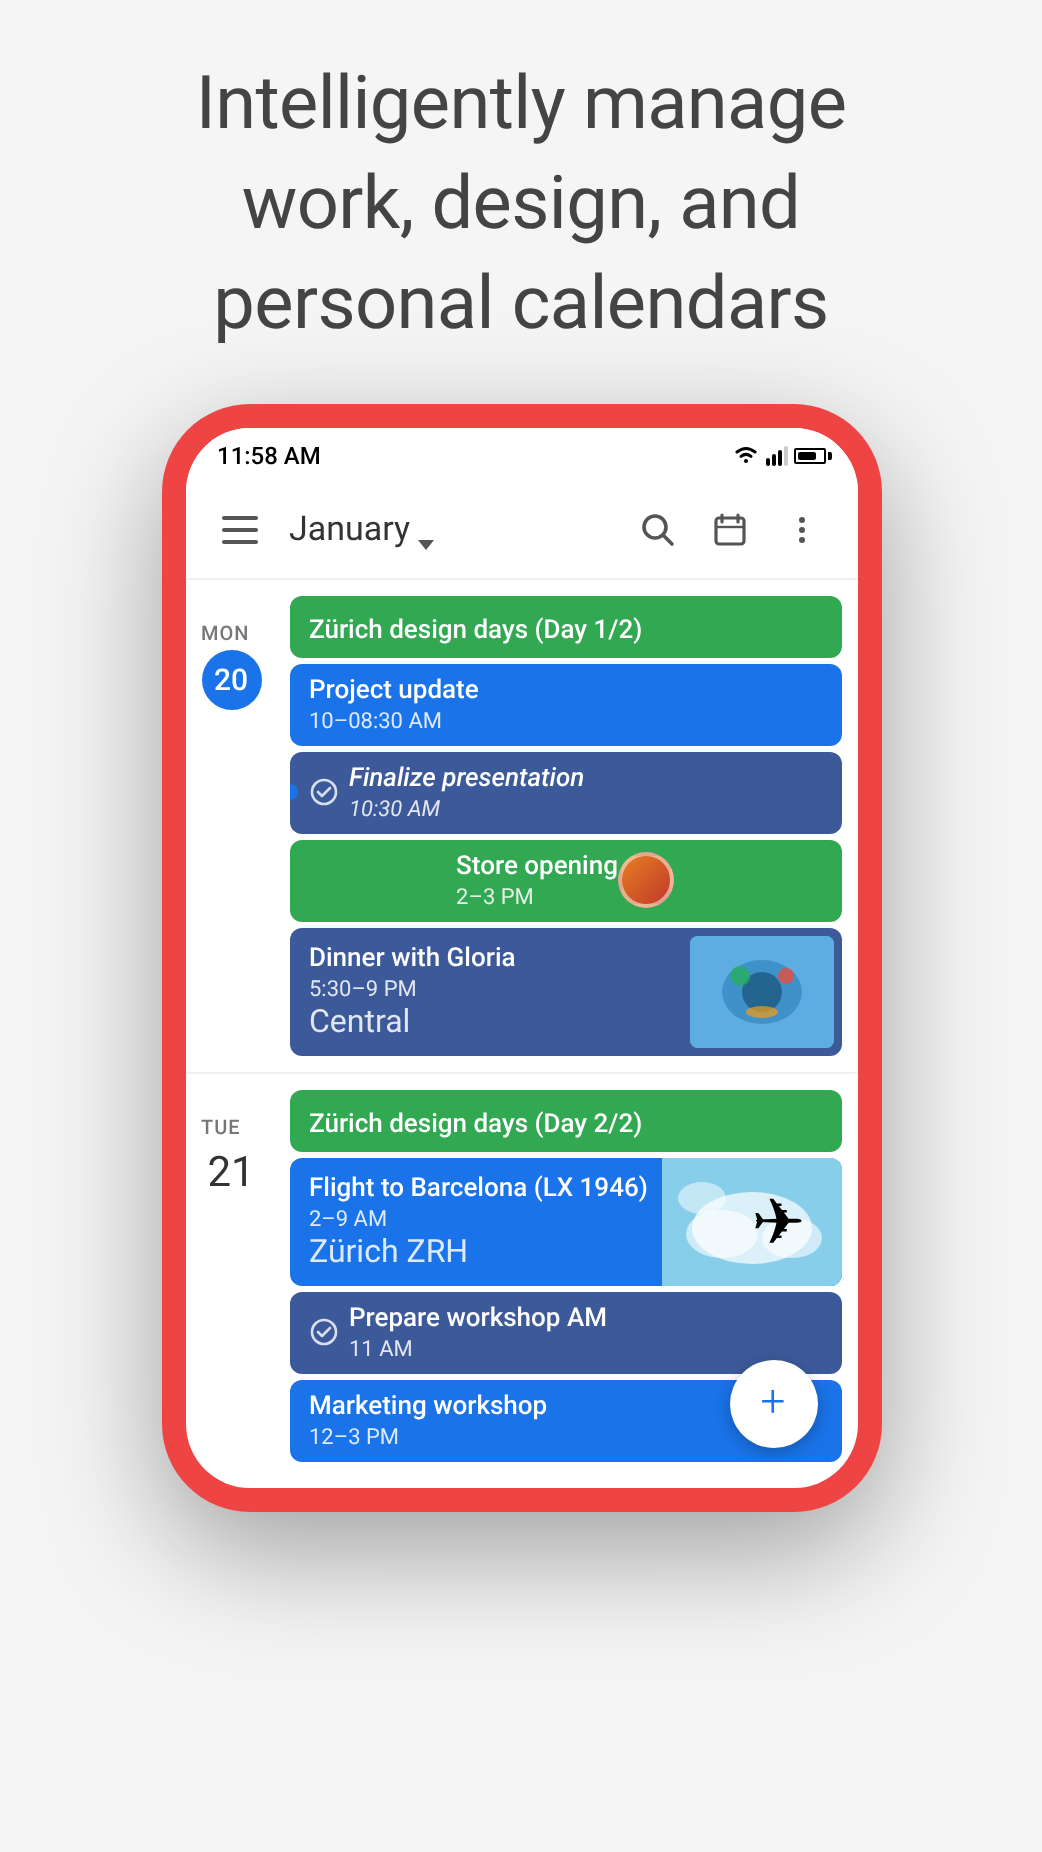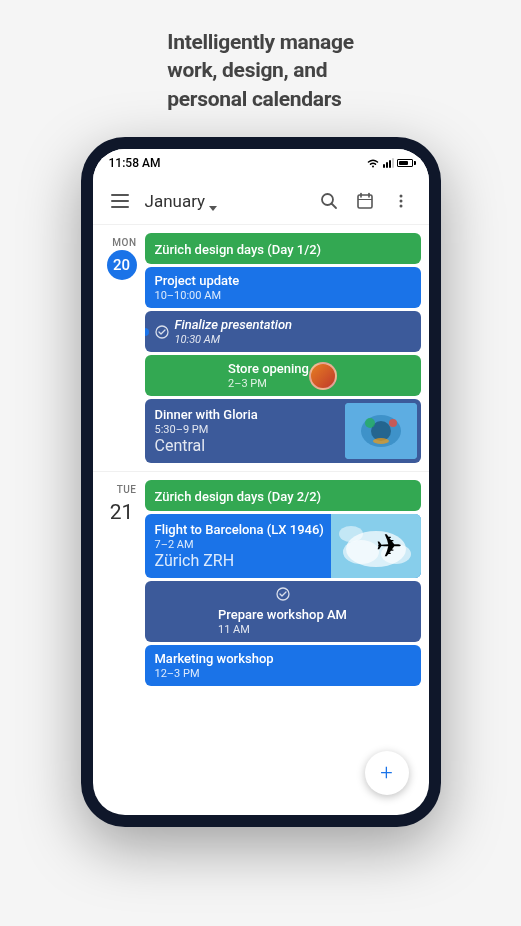--- a/index.html
+++ b/index.html
@@ -9,34 +9,35 @@
       background: #f5f5f5;
       font-family: 'Google Sans', Roboto, Arial, sans-serif;
       display: flex;
       flex-direction: column;
       align-items: center;
       overflow: hidden;
     }
 
     
     .hero-text {
+      text-align: center;
       padding: 28px 40px 24px;
       color: #444;
-      font-size: 21px;
-      font-weight: 700;
+      font-size: 37px;
+      font-weight: 400;
       line-height: 1.35;
       letter-spacing: -0.3px;
     }
 
     
     .phone-wrapper {
       position: relative;
       width: 360px;
-      height: 690px;
-      background: #0f172a;
+      height: 554px;
+      background: #ef4444;
       border-radius: 44px;
       padding: 12px;
       box-shadow: 0 20px 60px rgba(0,0,0,0.35);
     }
 
     .phone-screen {
       width: 100%;
       height: 100%;
       background: #fff;
       border-radius: 32px;
@@ -147,22 +148,23 @@
       display: flex;
       padding: 4px 8px;
       gap: 8px;
     }
 
     .day-label {
       width: 36px;
       flex-shrink: 0;
       display: flex;
       flex-direction: column;
-      align-items: flex-end;
+      align-items: flex-start;
       padding-top: 4px;
+      margin-top: 10px;
     }
 
     .day-name {
       font-size: 10px;
       color: #777;
       font-weight: 500;
       text-transform: uppercase;
       letter-spacing: 0.5px;
     }
 
@@ -427,21 +429,21 @@
           <div class="day-number" style="background:#1a73e8;">20</div>
         </div>
         <div class="day-events">
 
           <div class="event-card event-green">
             <span class="event-title">Zürich design days (Day 1/2)</span>
           </div>
 
           <div class="event-card event-blue">
             <div class="event-title">Project update</div>
-            <div class="event-time">10–10:00 AM</div>
+            <div class="event-time">10–08:30 AM</div>
           </div>
 
           <div class="event-card" style="background:#3c5a9a; padding: 6px 10px; display:flex; align-items:center; gap:6px; position:relative;font-style:italic;">
             <div class="time-dot"></div>
             <svg width="14" height="14" viewBox="0 0 14 14" style="flex-shrink:0;">
               <circle cx="7" cy="7" r="6" stroke="rgba(255,255,255,0.8)" stroke-width="1.3" fill="none"></circle>
               <polyline points="4,7 6,9 10,5" stroke="rgba(255,255,255,0.8)" stroke-width="1.3" fill="none" stroke-linecap="round" stroke-linejoin="round"></polyline>
             </svg>
             <div>
               <div class="event-title">Finalize presentation</div>
@@ -499,27 +501,27 @@
               <svg width="90" height="64" viewBox="0 0 90 64">
                 <rect width="90" height="64" fill="#87ceeb"></rect>
                 <ellipse cx="45" cy="35" rx="30" ry="18" fill="white" opacity="0.7"></ellipse>
                 <ellipse cx="30" cy="38" rx="18" ry="12" fill="white" opacity="0.6"></ellipse>
                 <ellipse cx="65" cy="40" rx="15" ry="10" fill="white" opacity="0.6"></ellipse>
                 <ellipse cx="20" cy="20" rx="12" ry="8" fill="white" opacity="0.5"></ellipse>
               </svg>
             </div>
             <div style="position:relative; z-index:1;">
               <div class="event-title">Flight to Barcelona (LX 1946)</div>
-              <div class="event-time">7–2 AM</div>
+              <div class="event-time">2–9 AM</div>
               <div class="event-subtitle">Zürich ZRH</div>
             </div>
             <div class="plane-icon" style="font-size:32px;">✈</div>
           </div>
 
-          <div class="event-card" style="background:#3c5a9a; padding: 6px 10px; display:flex; align-items:center; gap:6px;flex-direction:column;">
+          <div class="event-card" style="background:#3c5a9a; padding: 6px 10px; display:flex; align-items:center; gap:6px;">
             <svg width="14" height="14" viewBox="0 0 14 14" style="flex-shrink:0;">
               <circle cx="7" cy="7" r="6" stroke="rgba(255,255,255,0.8)" stroke-width="1.3" fill="none"></circle>
               <polyline points="4,7 6,9 10,5" stroke="rgba(255,255,255,0.8)" stroke-width="1.3" fill="none" stroke-linecap="round" stroke-linejoin="round"></polyline>
             </svg>
             <div>
               <div class="event-title">Prepare workshop AM</div>
               <div class="event-time">11 AM</div>
             </div>
           </div>
 

